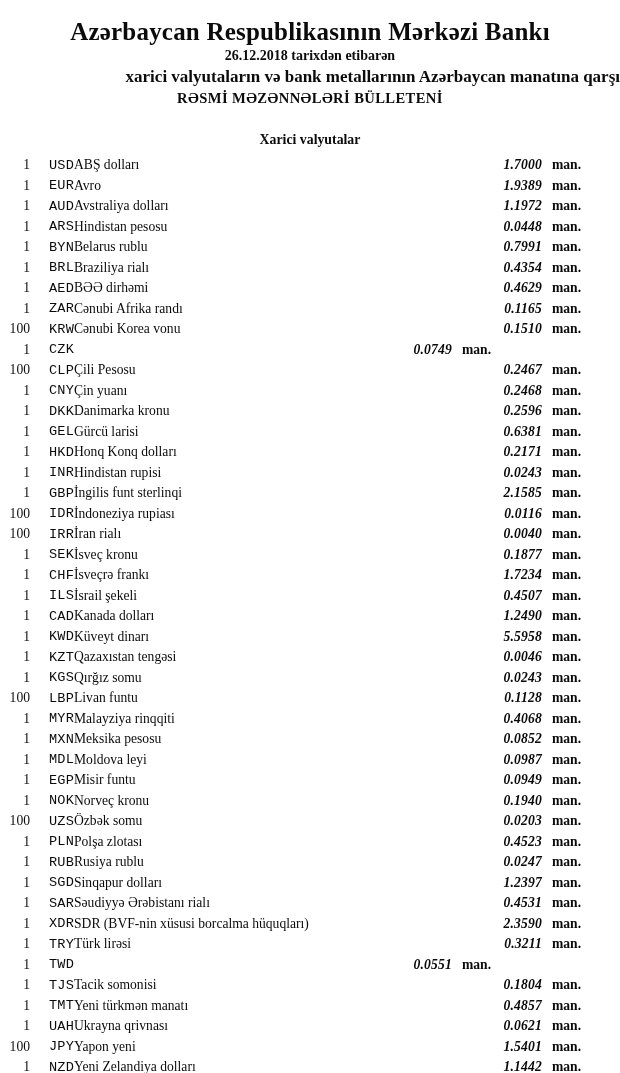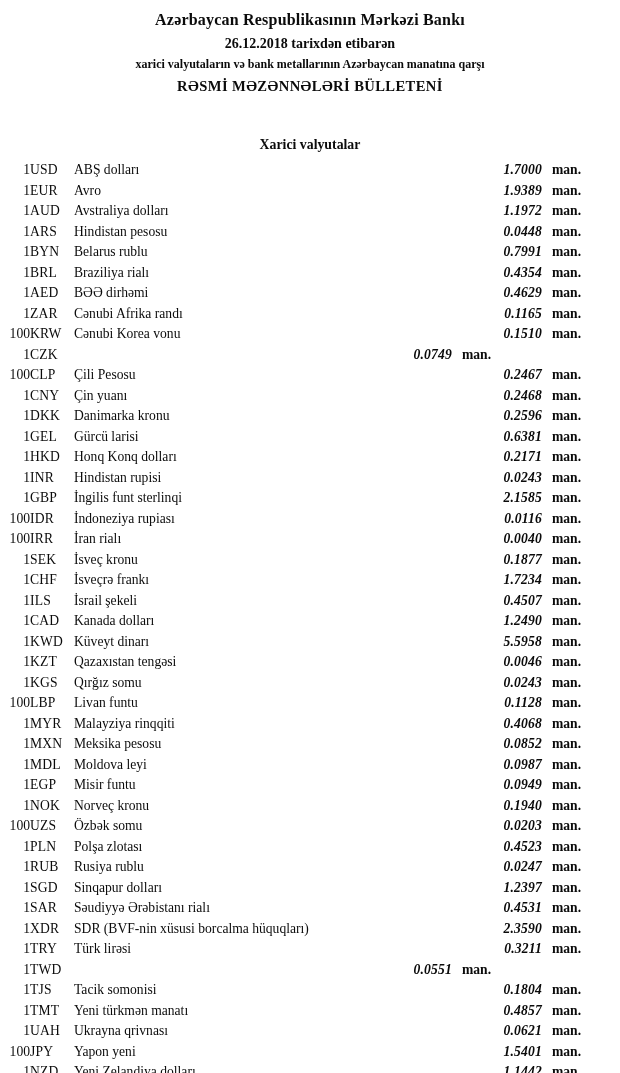--- a/index.html
+++ b/index.html
@@ -17,63 +17,66 @@
     width: 620px;
     height: 1073px;
     box-sizing: border-box;
     padding-top: 6px;
   }
   .hdr {
     text-align: center;
     font-weight: bold;
   }
   .hdr-bank {
-    font-size: 16px;
+    font-size: 25px;
     line-height: 27px;
     letter-spacing: 0.2px;
+    margin-top: 12px;
   }
   .hdr-date {
     font-size: 14px;
     line-height: 21px;
   }
   .hdr-subject {
-    font-size: 12px;
+    font-size: 17px;
     line-height: 21px;
+    text-align: right;
   }
   .hdr-bulletin {
     font-size: 14.6px;
     line-height: 23px;
     letter-spacing: 0.4px;
   }
   .section-title {
     text-align: center;
     font-weight: bold;
     font-size: 13.8px;
-    margin-top: 37px;
+    margin-top: 20px;
     line-height: 20px;
   }
   .rates {
     margin-top: 5px;
   }
   .row {
     display: grid;
     grid-template-columns: 26px 44px 1fr 90px 38px;
     box-sizing: border-box;
     padding-left: 4px;
     padding-right: 32px;
     height: 20.5px;
     align-items: center;
     font-size: 13.6px;
   }
   .cell-qty {
     text-align: right;
   }
   .cell-code {
-    text-align: left;
+    text-align: right;
     letter-spacing: 0.2px;
+    font-family: Liberation Mono, monospace;
   }
   .cell-name {
     text-align: left;
     padding-left: 0px;
     white-space: nowrap;
     overflow: hidden;
   }
   .cell-rate {
     text-align: right;
     font-weight: bold;

